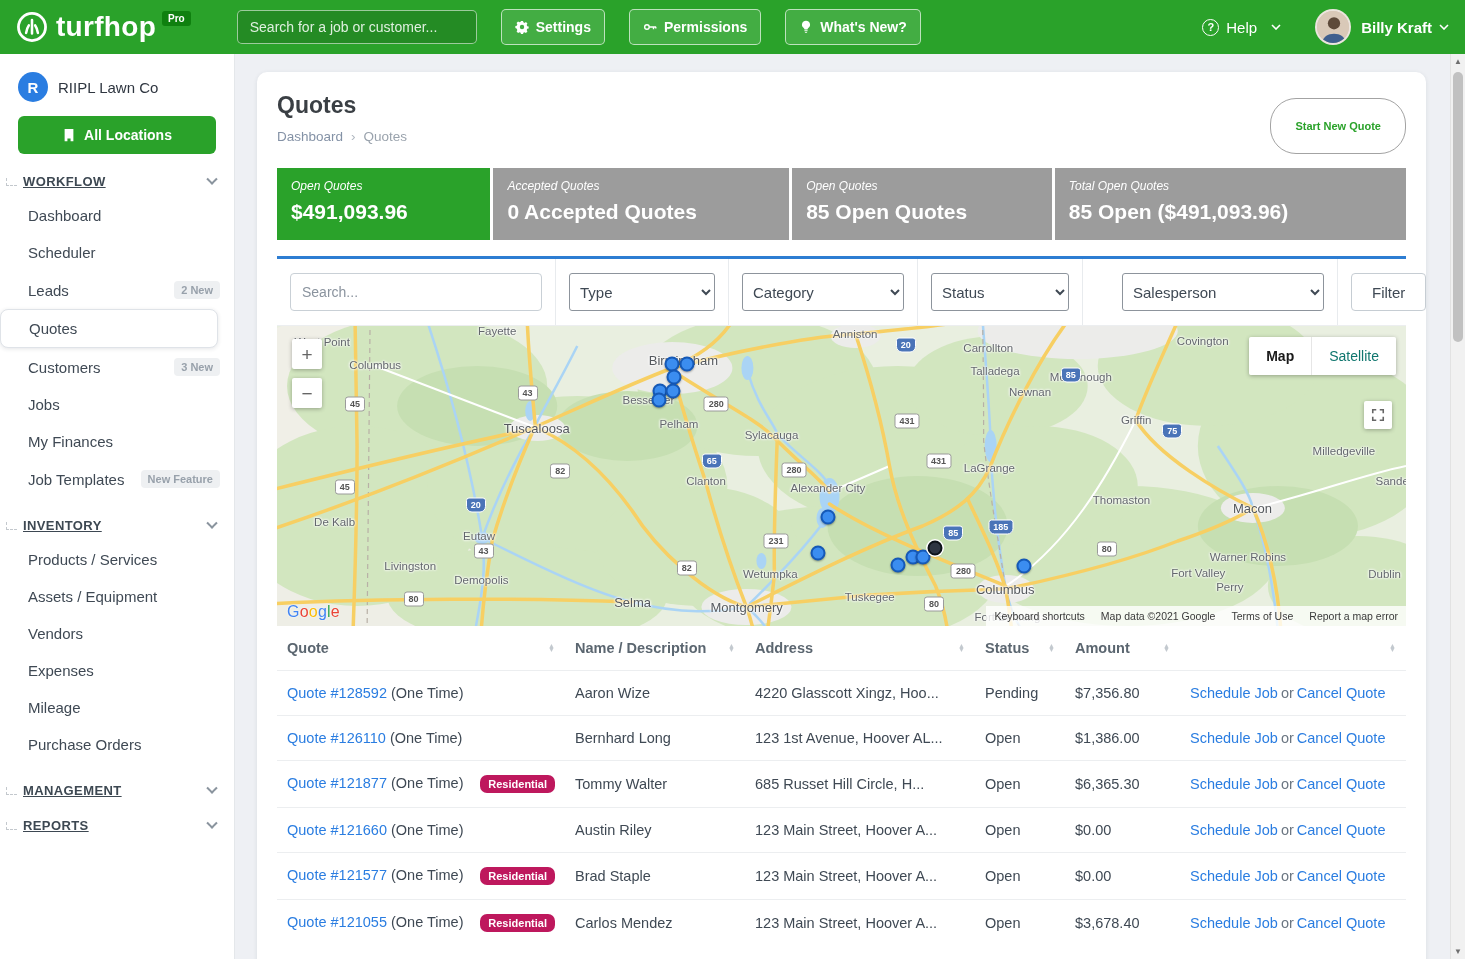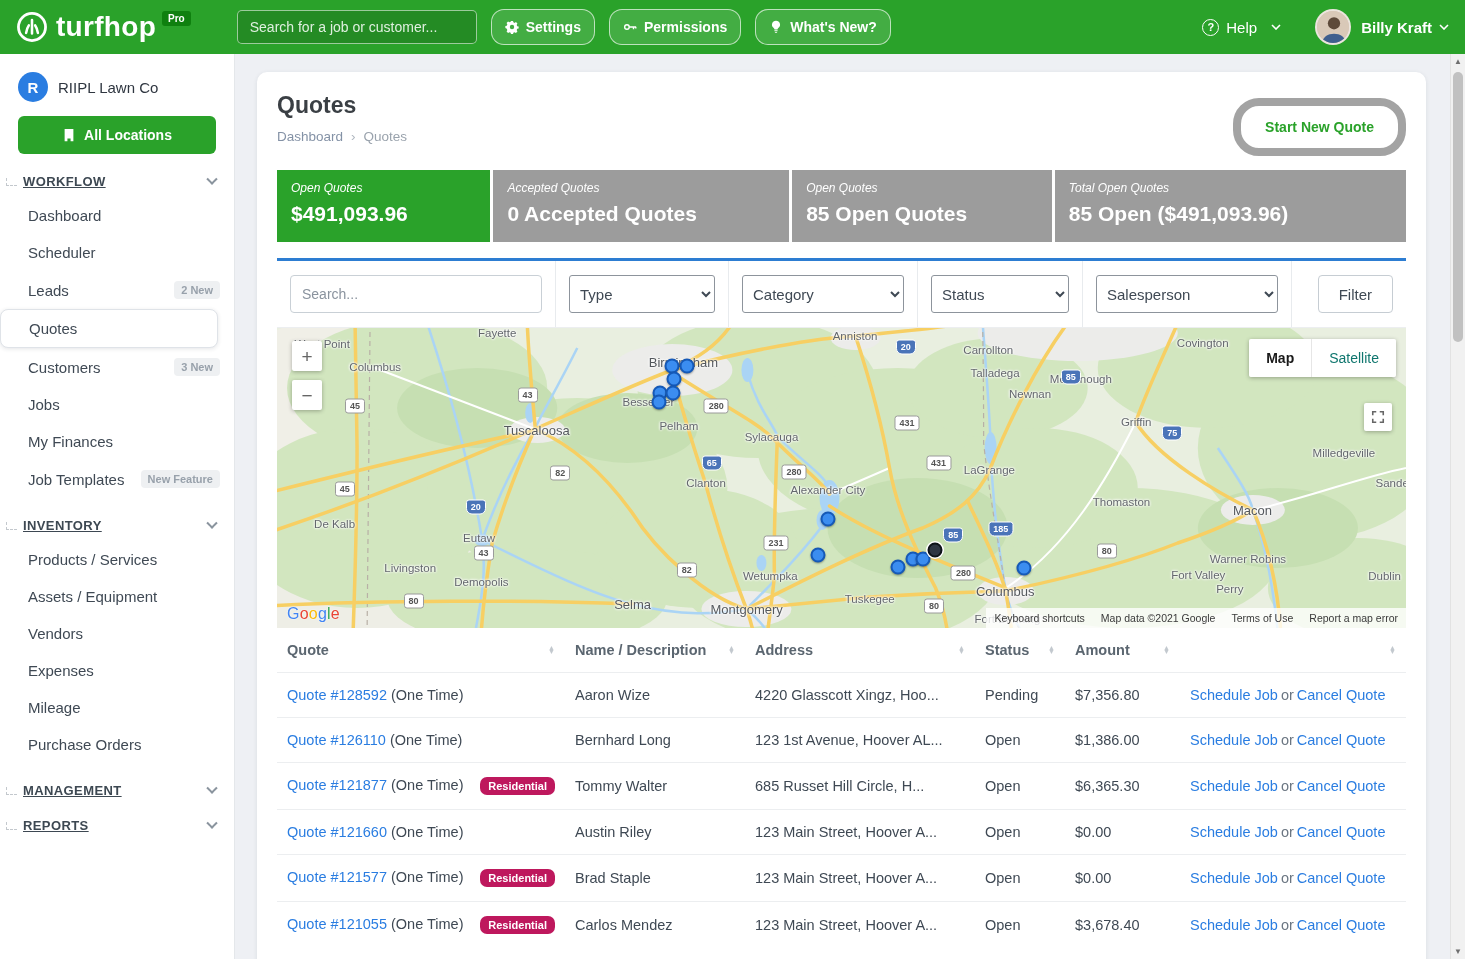--- a/index.html
+++ b/index.html
@@ -8,21 +8,21 @@
   button { font-family:inherit; cursor:pointer; }
   a { cursor:pointer; text-decoration:none; }
 
   
   .topbar { position:absolute; top:0; left:0; right:0; height:54px; background:#2aa22a; display:flex; align-items:center; padding:0 16px; z-index:50; }
   .brand { display:flex; align-items:center; gap:8px; position:relative; }
   .brand-text { color:#fff; font-size:28px; font-weight:700; letter-spacing:.3px; }
   .brand-badge { background:#0f800f; color:#fff; font-size:10px; font-weight:700; border-radius:3px; padding:2px 6px; position:relative; top:-9px; left:-2px; }
   .topbar-search { margin-left:44px; width:240px; height:34px; background:rgba(0,0,0,.14); border:1px solid rgba(255,255,255,.55); border-radius:5px; color:#fff; padding:0 12px; font-size:14px; outline:none; }
   .topbar-search::placeholder { color:#dff0df; }
-  .topbar-btn { height:36px; margin-left:14px; background:rgba(255,255,255,.12); border:1px solid rgba(255,255,255,.65); border-radius:13px; color:#fff; font-weight:700; font-size:14px; display:flex; align-items:center; gap:7px; padding:12px 13px; }
+  .topbar-btn { height:36px; margin-left:24px; background:rgba(255,255,255,.12); border:1px solid rgba(255,255,255,.65); border-radius:5px; color:#fff; font-weight:700; font-size:14px; display:flex; align-items:center; gap:7px; padding:12px 13px; }
   .topbar-right { margin-left:auto; display:flex; align-items:center; color:#fff; }
   .help-wrap { display:flex; align-items:center; gap:7px; cursor:pointer; font-size:15px; }
   .help-circle { width:17px; height:17px; border:1.5px solid #fff; border-radius:50%; display:grid; place-items:center; font-size:11px; font-weight:700; }
   .avatar { width:36px; height:36px; border-radius:50%; overflow:hidden; margin-left:34px; border:2px solid rgba(255,255,255,.5); background:#d8cbbd; flex:none; }
   .user-name { margin-left:10px; font-size:15px; font-weight:600; cursor:pointer; }
   .chev-dn { margin-left:7px; display:inline-flex; }
 
   
   .sidebar { position:absolute; top:54px; left:0; width:235px; bottom:0; background:#fff; border-right:1px solid #e4e7ea; padding-top:16px; overflow:hidden; }
   .company { display:flex; align-items:center; gap:10px; padding:2px 18px 14px; }
@@ -38,40 +38,40 @@
   .nav-item.active { background:#fff; border:1px solid #dfe3e8; border-radius:8px; margin-right:16px; box-shadow:0 1px 4px rgba(31,45,61,.12); font-weight:500; }
 
   
   .main { position:absolute; top:54px; left:235px; right:15px; bottom:0; background:#eef0f4; padding:18px 24px 0 22px; overflow:hidden; }
   .card { background:#fff; border-radius:10px; box-shadow:0 1px 4px rgba(31,45,61,.1); padding:16px 20px; height:1000px; }
   .card-head { display:flex; justify-content:space-between; align-items:flex-start; }
   .page-title { font-size:23px; font-weight:700; color:#3a3f44; margin:4px 0 10px; }
   .breadcrumb { font-size:13.5px; color:#9aa3ad; }
   .bc-link { color:#8492a6; }
   .bc-sep { margin:0 8px; color:#aeb6bf; }
-  .start-btn { border:8px solid #a3a3a3; color:#2aa22a; background:#fff; border-radius:26px; padding:13px 24px; font-size:14px; font-weight:600; margin-top:10px; }
+  .start-btn { border:1px solid #a3a3a3; color:#2aa22a; background:#fff; border-radius:26px; padding:21px 24px; font-size:11px; font-weight:600; margin-top:10px; }
 
   .stats { display:flex; gap:3px; margin-top:14px; }
   .stat { color:#fff; padding:11px 14px; height:72px; }
   .stat-lbl { font-style:italic; font-size:12px; }
   .stat-val { font-size:21px; font-weight:700; margin-top:7px; white-space:nowrap; }
   .stat.green { background:#2aa22a; flex:0 0 18.9%; }
   .stat.g1 { background:#9c9c9c; flex:0 0 26.2%; }
   .stat.g2 { background:#9c9c9c; flex:0 0 23%; }
   .stat.g3 { background:#9c9c9c; flex:1; }
 
   .blue-bar { height:3px; background:#2d7dd2; margin-top:16px; }
 
   .filters { display:flex; align-items:center; border-bottom:1px solid #eceef0; }
   .fcell { padding:14px 13px; border-right:1px solid #e8ebee; display:flex; align-items:center; }
   .fcell.last { border-right:none; margin-left:auto; }
   .f-search { width:252px; height:38px; border:1px solid #c9d0d6; border-radius:4px; padding:16px 11px; font-size:14px; color:#495057; outline:none; }
   .f-search::placeholder { color:#8a939e; }
   .filters select { height:38px; font-size:15px; color:#3f4954; border:1px solid #8d949c; border-radius:3px; background:#fff; padding:0 6px; }
-  .sel-type { width:146px; } .sel-cat { width:162px; } .sel-status { width:138px; } .sel-sales { width:182px; }
+  .sel-type { width:146px; } .sel-cat { width:162px; } .sel-status { width:138px; } .sel-sales { width:202px;margin-left:26px; }
   .filter-btn { height:38px; padding:0 20px; background:#fff; border:1px solid #c6cdd3; border-radius:4px; font-size:15px; color:#3f4954; }
 
   
   .map { position:relative; height:300px; overflow:hidden; background:#e9efe0; }
   .map svg.basemap { position:absolute; inset:0; width:100%; height:100%; }
   .city-label { position:absolute; transform:translate(-50%,-50%); font-size:11.5px; color:#63676c; white-space:nowrap; text-shadow:0 0 3px #fff,0 0 3px #fff,0 0 2px #fff; z-index:2; }
   .city-label.lg { font-size:13px; color:#54585d; font-weight:500; }
   .shield { position:absolute; transform:translate(-50%,-50%); font-size:9px; line-height:1; z-index:2; font-weight:700; }
   .shield-i { background:#4a74b8; color:#fff; border:1px solid #fff; border-radius:3px 3px 6px 6px; padding:2px 4px; }
   .shield-us { background:#fff; color:#555; border:1px solid #9a9a9a; border-radius:3px; padding:2px 4px; }

